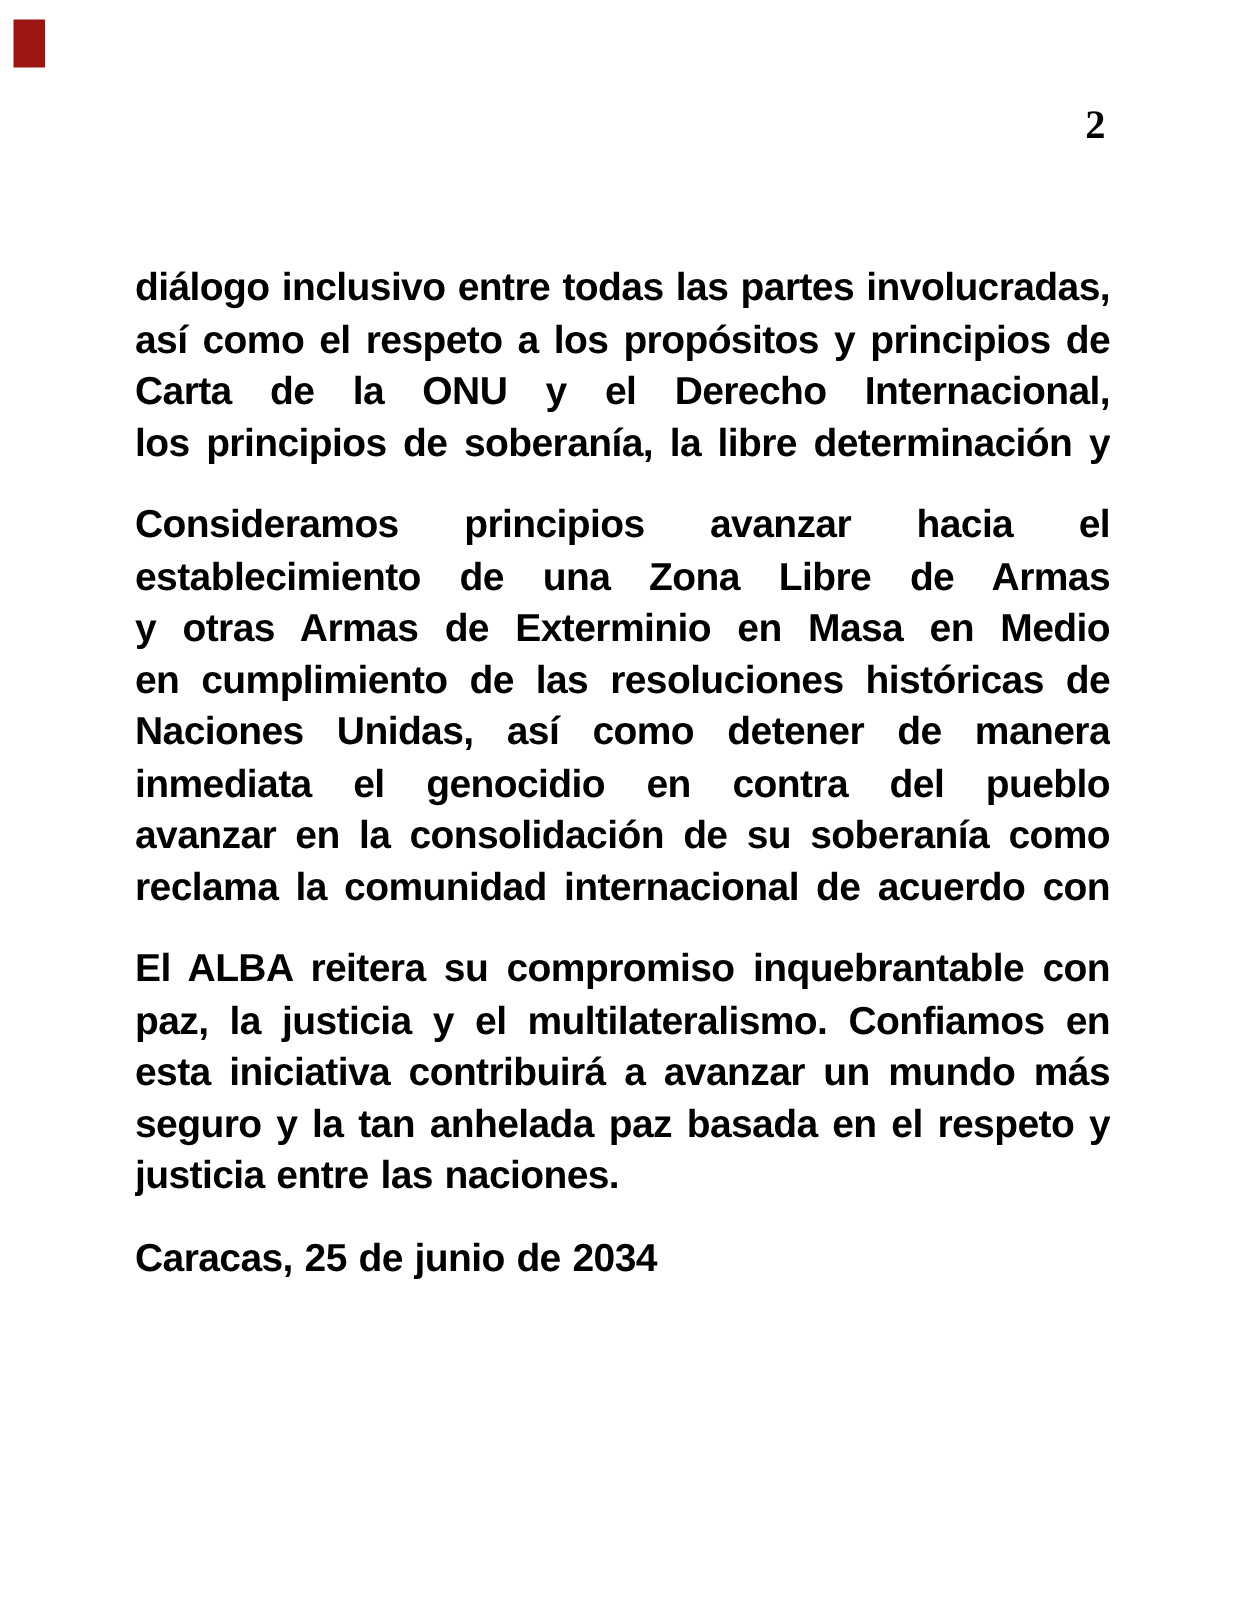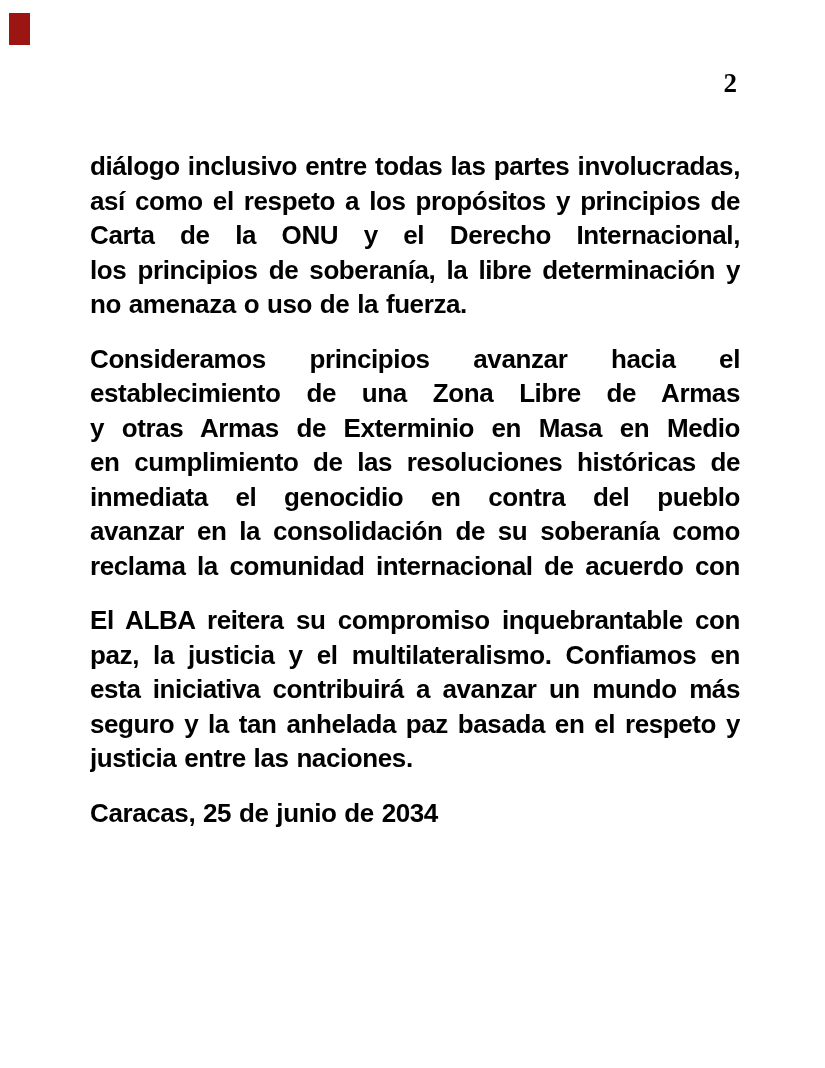--- a/index.html
+++ b/index.html
@@ -32,21 +32,21 @@
     text-align: right;
     font-family: "Liberation Serif", "DejaVu Serif", serif;
     font-weight: bold;
     font-size: 27px;
     line-height: 1.1;
     color: #000000;
   }
   .body-text {
     position: absolute;
     left: 90px;
-    top: 149px;
+    top: 174px;
     width: 650px;
     font-size: 26px;
     line-height: 34.5px;
     letter-spacing: -0.4px;
     word-spacing: 1px;
   }
   .paragraph {
     margin: 0 0 20px 0;
   }
   .line {
@@ -71,27 +71,27 @@
 
 <div class="page" style="background: rgb(255, 255, 255);">
   <div class="corner-mark" style="background: rgb(155, 21, 18);"></div>
   <div class="page-number">2</div>
   <div class="body-text" id="doc-body">
       <div class="paragraph">
         <div class="line">diálogo inclusivo entre todas las partes involucradas,</div>
         <div class="line">así como el respeto a los propósitos y principios de la</div>
         <div class="line">Carta de la ONU y el Derecho Internacional, incluyendo</div>
         <div class="line">los principios de soberanía, la libre determinación y la</div>
-        <div class="line last">no amenaza o uso de la fuerza.</div>
       </div>
       <div class="paragraph">
         <div class="line">Consideramos principios avanzar hacia el</div>
         <div class="line">establecimiento de una Zona Libre de Armas Nucleares</div>
         <div class="line">y otras Armas de Exterminio en Masa en Medio Oriente,</div>
         <div class="line">en cumplimiento de las resoluciones históricas de las</div>
+        <div class="line">Naciones Unidas, así como detener de manera</div>
         <div class="line">inmediata el genocidio en contra del pueblo Palestino, y</div>
         <div class="line">avanzar en la consolidación de su soberanía como</div>
         <div class="line">reclama la comunidad internacional de acuerdo con las</div>
       </div>
       <div class="paragraph">
         <div class="line">El ALBA reitera su compromiso inquebrantable con la</div>
         <div class="line">paz, la justicia y el multilateralismo. Confiamos en que</div>
         <div class="line">esta iniciativa contribuirá a avanzar un mundo más</div>
         <div class="line">seguro y la tan anhelada paz basada en el respeto y la</div>
         <div class="line last">justicia entre las naciones.</div>

